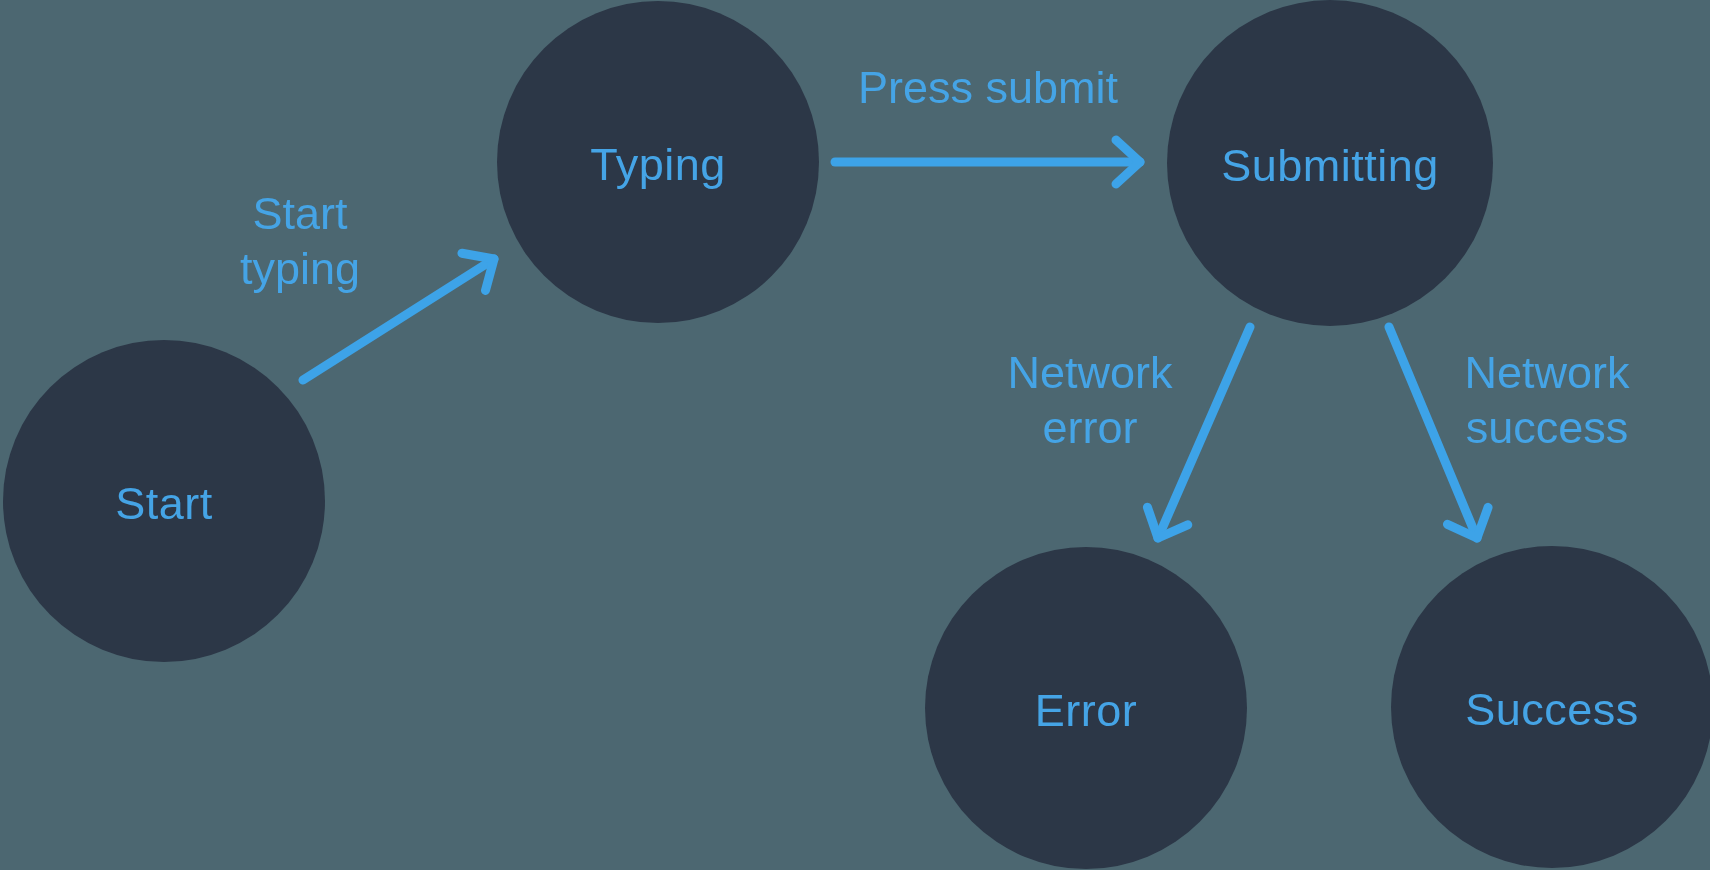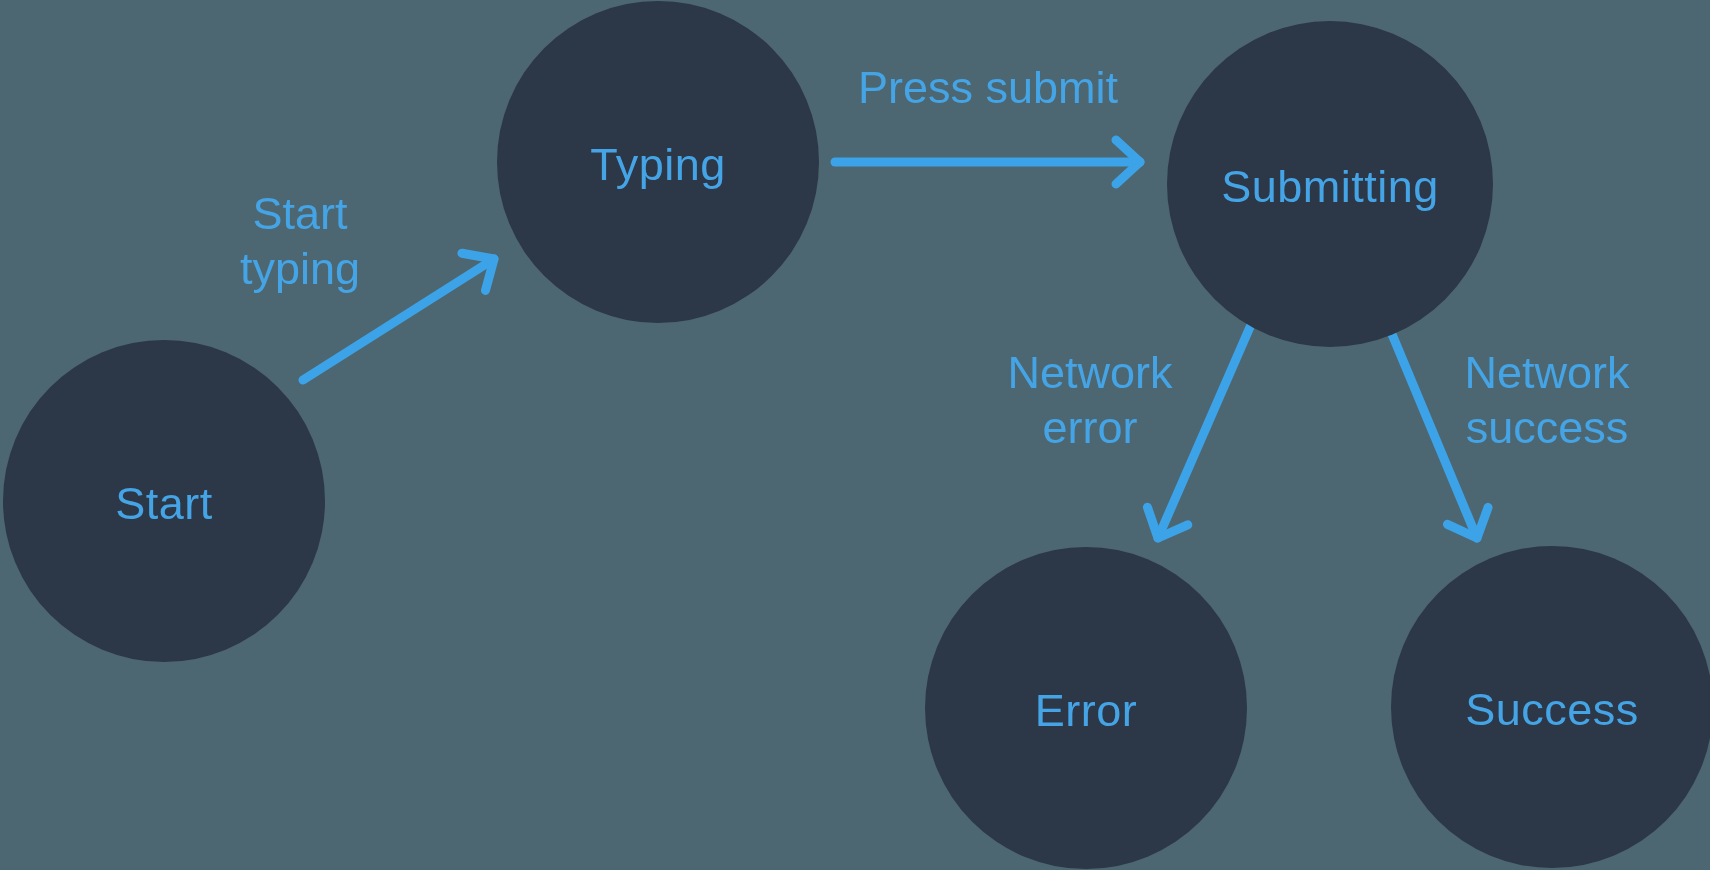--- a/index.html
+++ b/index.html
@@ -80,21 +80,21 @@
   </svg>
 
   <div class="node" style="left:3px; top:340px; width:322px; height:322px;">
     <span class="node-label">Start</span>
   </div>
 
   <div class="node" style="left:497px; top:1px; width:322px; height:322px;">
     <span class="node-label">Typing</span>
   </div>
 
-  <div class="node" style="left:1167px; top:0px; width:326px; height:326px;margin-top:21px;">
+  <div class="node" style="left:1167px; top:0px; width:326px; height:326px;">
     <span class="node-label">Submitting</span>
   </div>
 
   <div class="node" style="left:925px; top:547px; width:322px; height:322px;">
     <span class="node-label">Error</span>
   </div>
 
   <div class="node" style="left:1391px; top:546px; width:322px; height:322px;">
     <span class="node-label">Success</span>
   </div>

